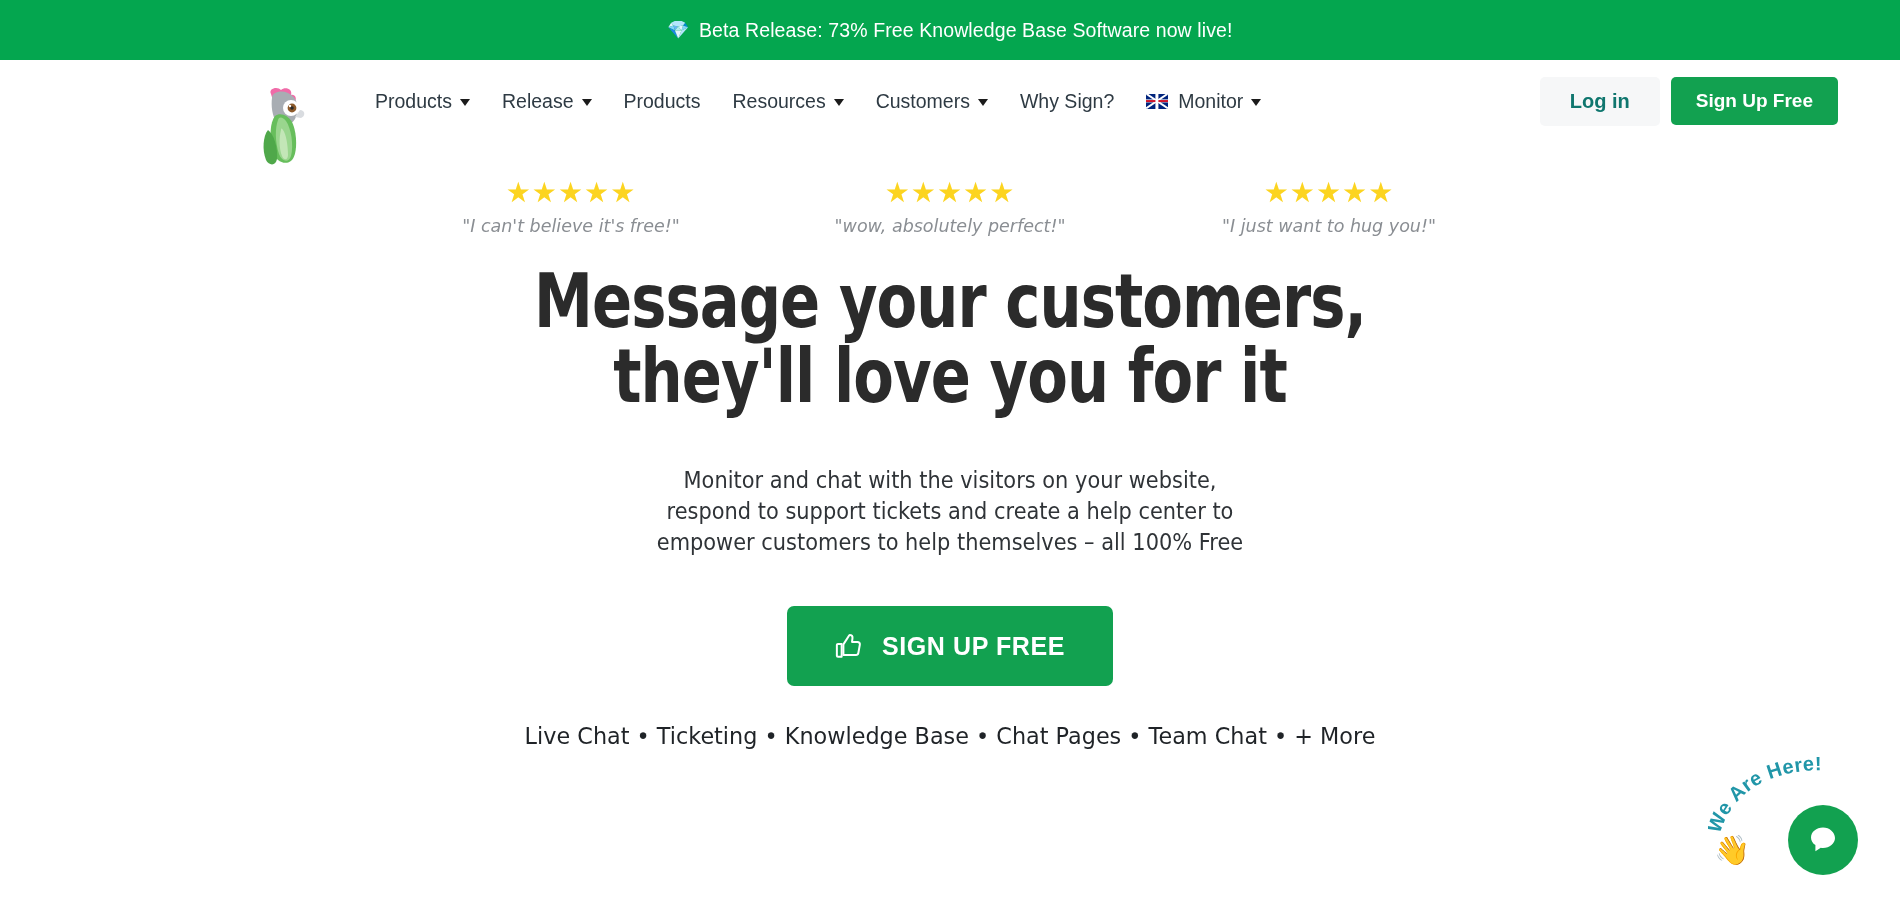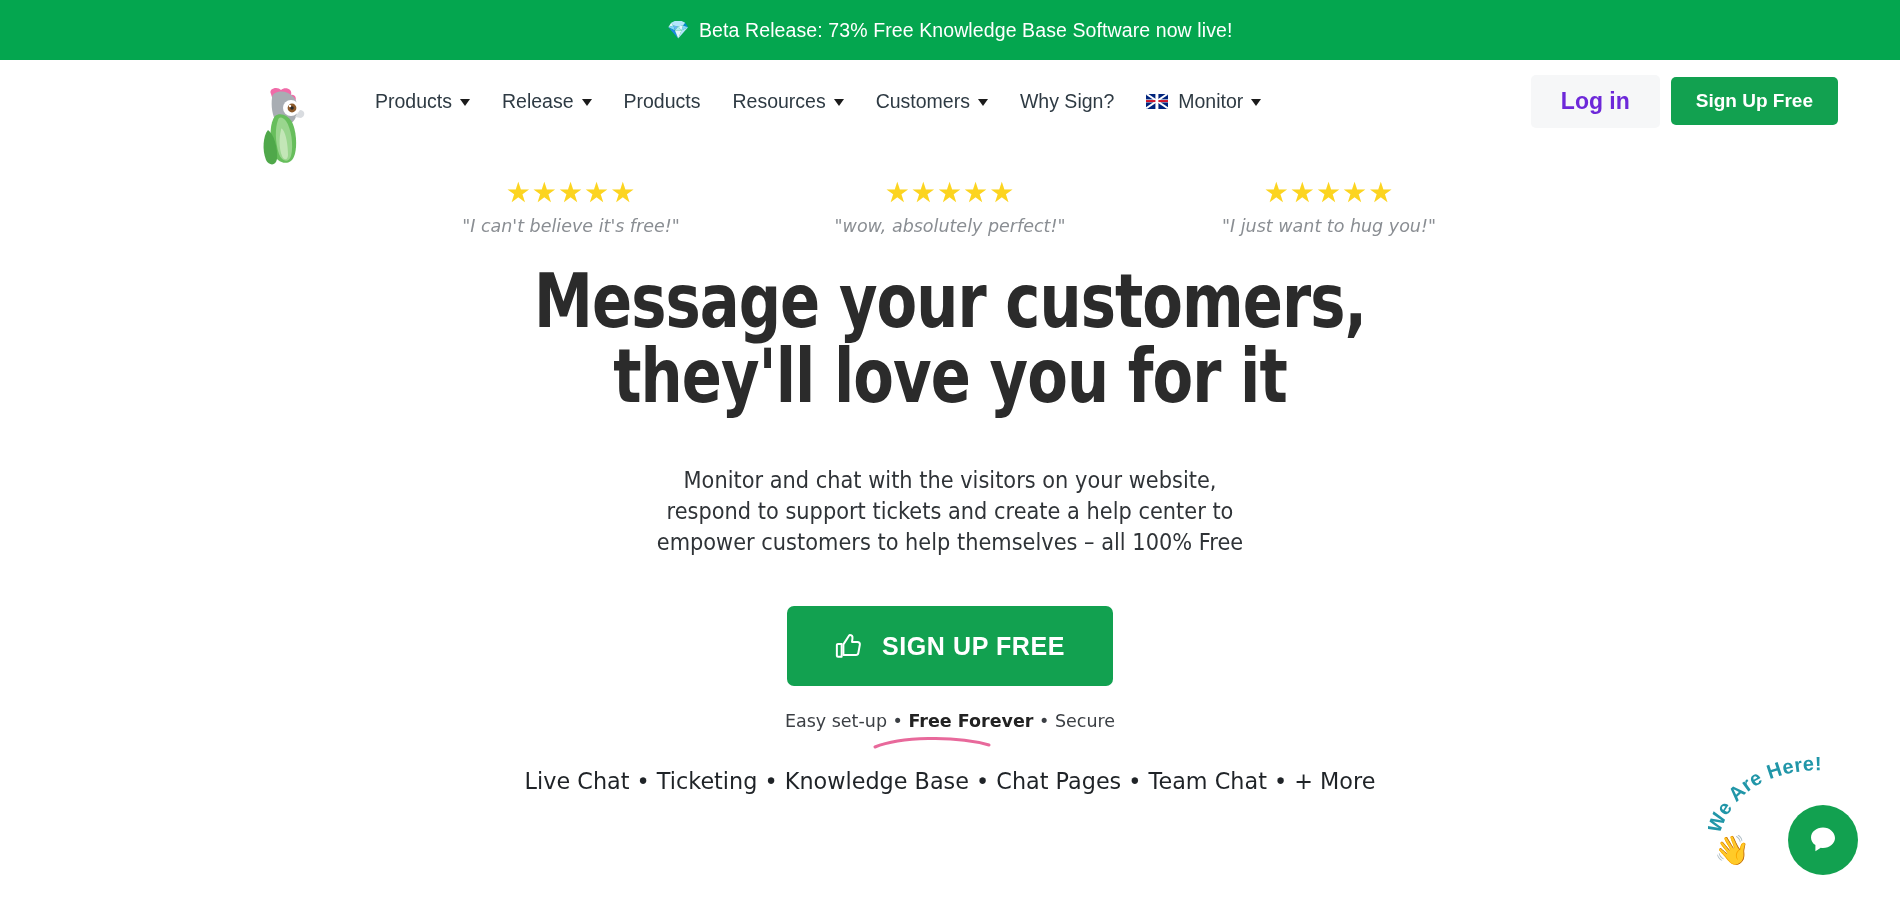--- a/index.html
+++ b/index.html
@@ -107,25 +107,25 @@
   .flag-diag2 { transform: translate(-50%,-50%) rotate(-34deg); }
 
   .nav-right {
     margin-left: auto;
     display: flex;
     align-items: center;
     gap: 11px;
   }
   .btn-login {
     background: #F6F7F8;
-    color: #6d28d9;
+    color: #0f766e;
     border: none;
     border-radius: 5px;
     padding: 13px 30px;
-    font-size: 23px;
+    font-size: 20px;
     font-weight: 700;
     font-family: "Liberation Sans", sans-serif;
     cursor: pointer;
   }
   .btn-signup {
     background: #12A150;
     color: #ffffff;
     border: none;
     border-radius: 5px;
     padding: 13px 25px;
@@ -370,28 +370,20 @@
   <div class="cta-wrap">
     <button class="btn-cta">
       <svg class="thumb-icon" viewBox="0 0 24 24">
         <path d="M2.5 10.2h3.2v11H2.5a.9.9 0 0 1-.9-.9v-9.2a.9.9 0 0 1 .9-.9z" fill="none" stroke="#ffffff" stroke-width="1.7" stroke-linejoin="round"></path>
         <path d="M7.2 10.6 12.1 3c.2-.3.6-.5 1-.4 1.2.2 2 1.3 1.9 2.5l-.4 3.4h4.7c1.3 0 2.2 1.1 2 2.3l-1.3 7.2c-.2 1-1 1.7-2 1.7H7.2z" fill="none" stroke="#ffffff" stroke-width="1.7" stroke-linejoin="round"></path>
       </svg>
       <span>SIGN UP FREE</span>
     </button>
   </div>
 
-  <div style="text-align:center;">
-    <div class="assurance">
-      <span>Easy set-up • </span><span class="bold">Free Forever</span><span> • Secure</span>
-      <svg class="swoosh" viewBox="0 0 118 16">
-        <path d="M2 13 C26 3, 82 1, 116 11" fill="none" stroke="#E8699B" stroke-width="3" stroke-linecap="round"></path>
-      </svg>
-    </div>
-  </div>
 
   <div class="features">Live Chat • Ticketing • Knowledge Base • Chat Pages • Team Chat • + More</div>
 </main>
 
 <div class="chat-widget">
 
   <svg class="we-are-here" viewBox="0 0 170 90">
     <defs>
       <path id="arcpath" d="M10 84 C22 30, 72 4, 150 16" fill="none"></path>
     </defs>

